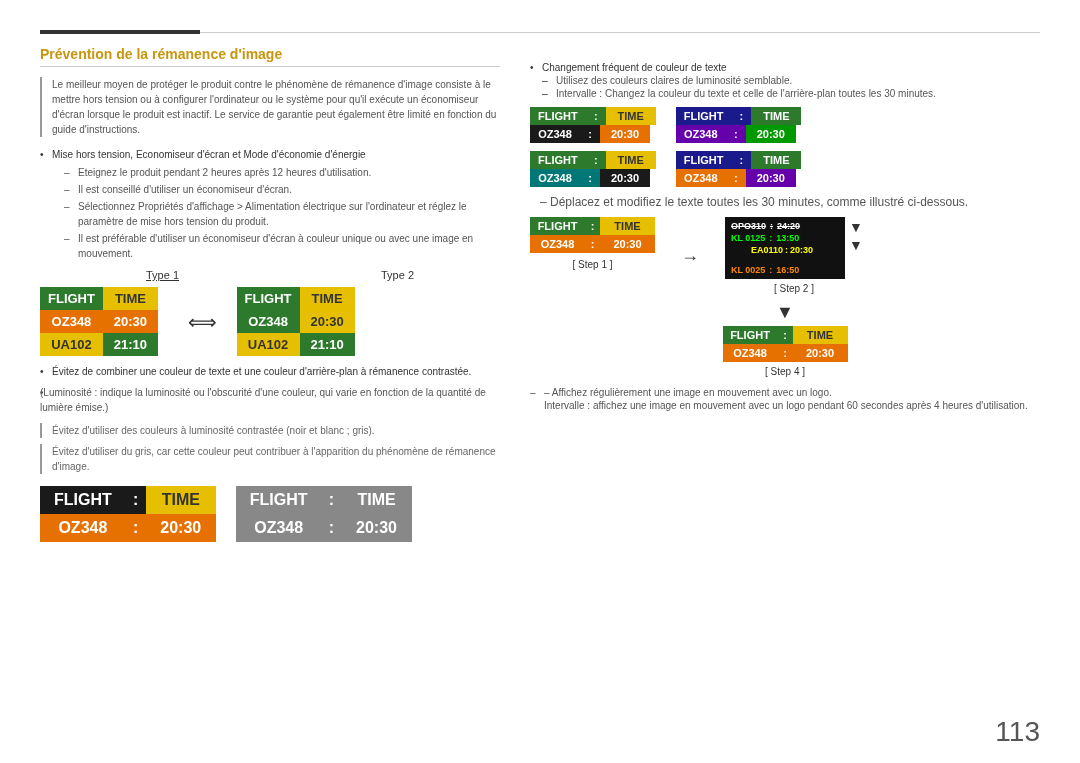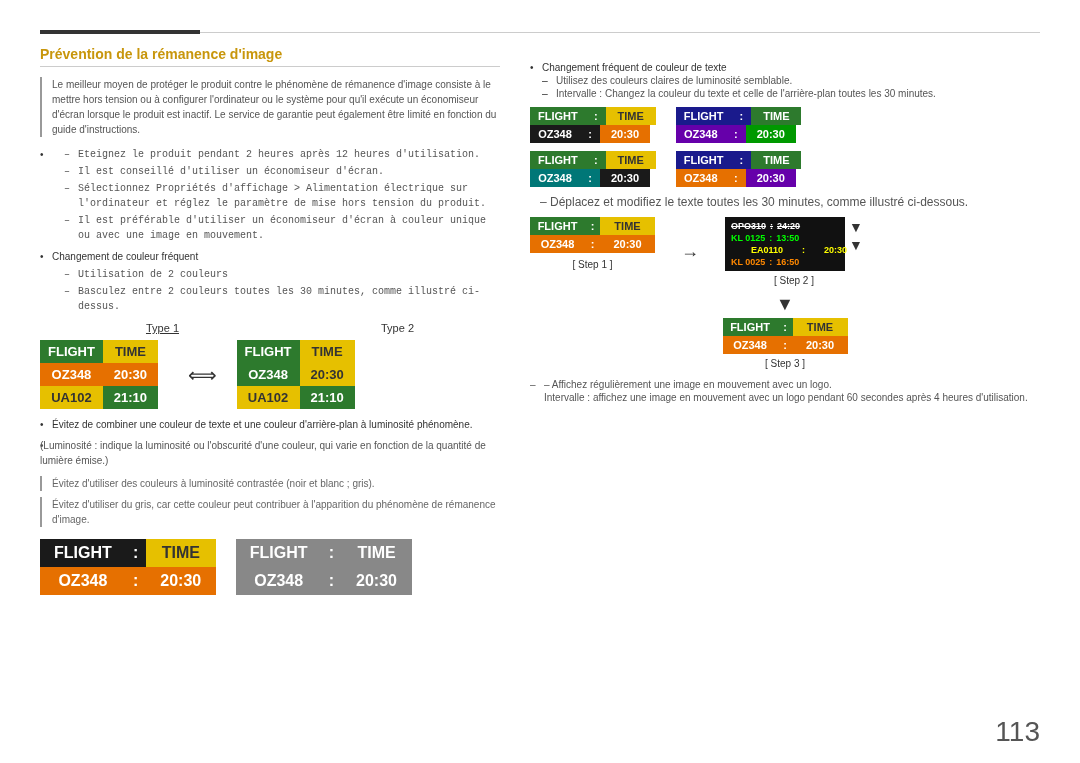--- a/index.html
+++ b/index.html
@@ -87,21 +87,20 @@
     }
     .bullet-list > li::before {
       content: '•';
       position: absolute;
       left: 0;
     }
     .sub-list {
       list-style: none;
       padding-left: 12px;
       margin-top: 3px;
-      font-family: Liberation Mono, monospace;
     }
     .sub-list li {
       position: relative;
       padding-left: 14px;
       font-size: 10px;
       line-height: 1.5;
       color: #555;
       margin-bottom: 2px;
     }
     .sub-list li::before {
@@ -289,34 +288,28 @@
   <div class="content-wrapper">
 
     <div class="left-col">
 
       <div class="section-title">Prévention de la rémanence d'image</div>
 
       <div class="intro-text">Le meilleur moyen de protéger le produit contre le phénomène de rémanence d'image consiste à le mettre hors tension ou à configurer l'ordinateur ou le système pour qu'il exécute un économiseur d'écran lorsque le produit est inactif. Le service de garantie peut également être limité en fonction du guide d'instructions.</div>
 
       <ul class="bullet-list">
         <li>
+          <span>Mise hors tension, Economiseur d'écran et Mode d'économie d'énergie</span>
           <ul class="sub-list">
             <li><span>Eteignez le produit pendant 2 heures après 12 heures d'utilisation.</span></li>
             <li><span>Il est conseillé d'utiliser un économiseur d'écran.</span></li>
             <li><span>Sélectionnez Propriétés d'affichage &gt; Alimentation électrique sur l'ordinateur et réglez le paramètre de mise hors tension du produit.</span></li>
             <li><span>Il est préférable d'utiliser un économiseur d'écran à couleur unique ou avec une image en mouvement.</span></li>
           </ul>
         </li>
-        <li>
-          <span>Changement de couleur fréquent</span>
-          <ul class="sub-list">
-            <li><span>Utilisation de 2 couleurs</span></li>
-            <li><span>Basculez entre 2 couleurs toutes les 30 minutes, comme illustré ci-dessus.</span></li>
-          </ul>
-        </li>
       </ul>
 
       <div class="type-row">
         <span style="margin-left:20px;text-decoration:underline;">Type 1</span>
         <span style="margin-left:30px;">Type 2</span>
       </div>
 
       <div class="types-container">
 
         <table class="flight-table type1-table">
@@ -351,21 +344,21 @@
           <tr class="row-ua">
             <td style="background:#e6c000;color:#333;">UA102</td>
             <td style="background:#2d7a2d;color:#fff;">21:10</td>
           </tr>
         </tbody>
           </table>
       </div>
 
       <ul class="bullet-list" style="margin-top:8px;">
         <li>
-          <span>Évitez de combiner une couleur de texte et une couleur d'arrière-plan à luminosité phénomène.</span>
+          <span>Évitez de combiner une couleur de texte et une couleur d'arrière-plan à rémanence contrastée.</span>
         </li>
         <li style="list-style:none; padding-left:0; font-size:10px; color:#555;">
           <span>(Luminosité : indique la luminosité ou l'obscurité d'une couleur, qui varie en fonction de la quantité de lumière émise.)</span>
         </li>
       </ul>
 
       <div class="note-line" style="margin-top:4px;">Évitez d'utiliser des couleurs à luminosité contrastée (noir et blanc ; gris).</div>
       <div class="note-line" style="margin-top:6px;">Évitez d'utiliser du gris, car cette couleur peut contribuer à l'apparition du phénomène de rémanence d'image.</div>
 
       <div class="bottom-examples" style="margin-top:12px;">
@@ -511,21 +504,21 @@
                 <div style="display:flex;gap:4px;margin-bottom:2px;color:#fff; text-decoration: line-through;">
                   <span>OPO310</span>
                     <span>:</span>
                     <span>24:20</span>
                 </div>
                 <div style="display:flex;gap:4px;margin-bottom:2px;color:#0f0;">
                   <span>KL 0125</span>
                     <span>:</span>
                     <span>13:50</span>
                 </div>
-                <div style="display:flex;gap:19px;margin-bottom:2px;color:#ff0;padding-left:20px;">
+                <div style="display:flex;gap:2px;margin-bottom:10px;color:#ff0;padding-left:20px;">
                   <span>EA0110</span>
                     <span>:</span>
                     <span>20:30</span>
                 </div>
                 <div style="display:flex;gap:4px;color:#f80;">
                   <span>KL 0025</span>
                     <span>:</span>
                     <span>16:50</span>
                 </div>
               </div>
@@ -548,21 +541,21 @@
               <td style="background:#2d7a2d;color:#fff;font-size:11px;padding:3px 3px;min-width:15px;">:</td>
               <td style="background:#e6c000;color:#333;font-size:11px;padding:3px 6px;">TIME</td>
             </tr>
             <tr>
               <td style="background:#e67000;color:#fff;font-size:11px;padding:3px 6px;">OZ348</td>
               <td style="background:#e67000;color:#fff;font-size:11px;padding:3px 3px;min-width:15px;">:</td>
               <td style="background:#e67000;color:#fff;font-size:11px;padding:3px 6px;">20:30</td>
             </tr>
           </tbody>
             </table>
-          <div class="step-label">[ Step 3 ]</div>
+          <div class="step-label">[ Step 4 ]</div>
         </div>
 
       </div>
 
       <div style="font-size:10px; color:#555; margin-top:10px; padding-left:14px; position:relative;">
         <span style="position:absolute;left:0;">–</span>
         <span>– Affichez régulièrement une image en mouvement avec un logo.</span>
       </div>
       <div style="font-size:10px; color:#555; padding-left:14px; line-height:1.5;">
         <span>Intervalle : affichez une image en mouvement avec un logo pendant 60 secondes après 4 heures d'utilisation.</span>

